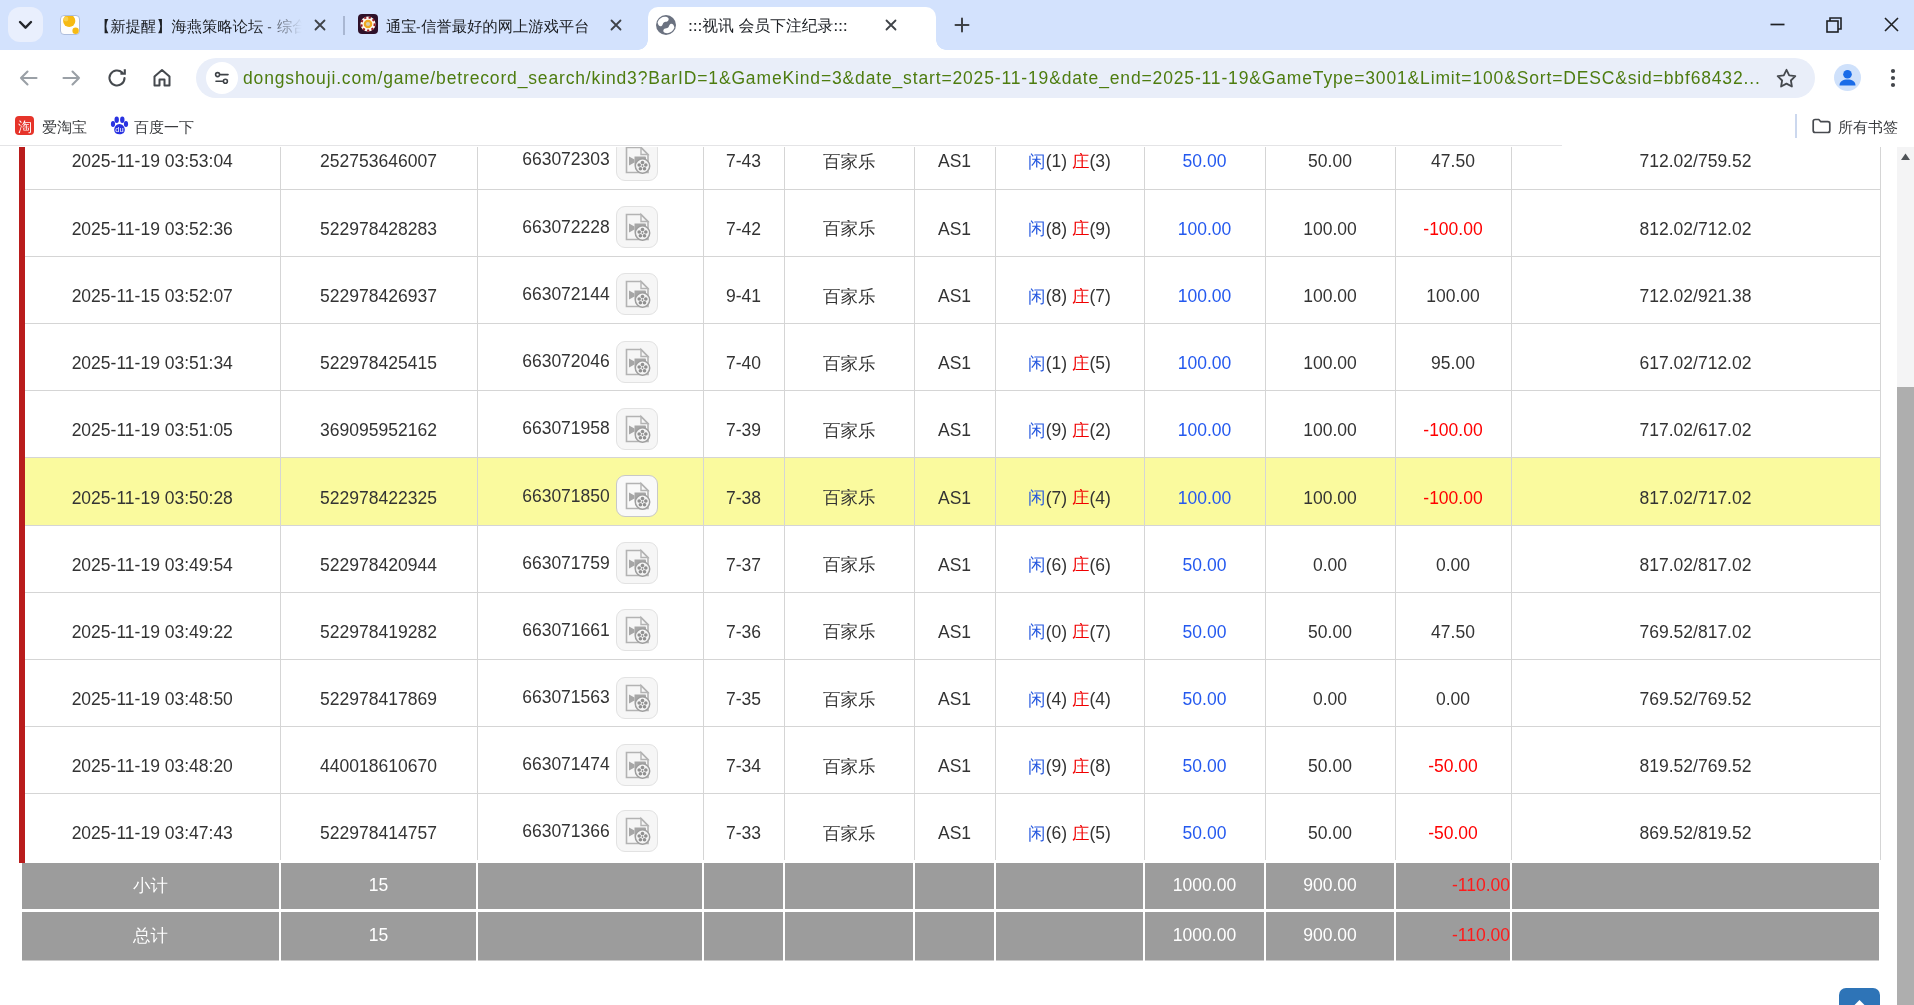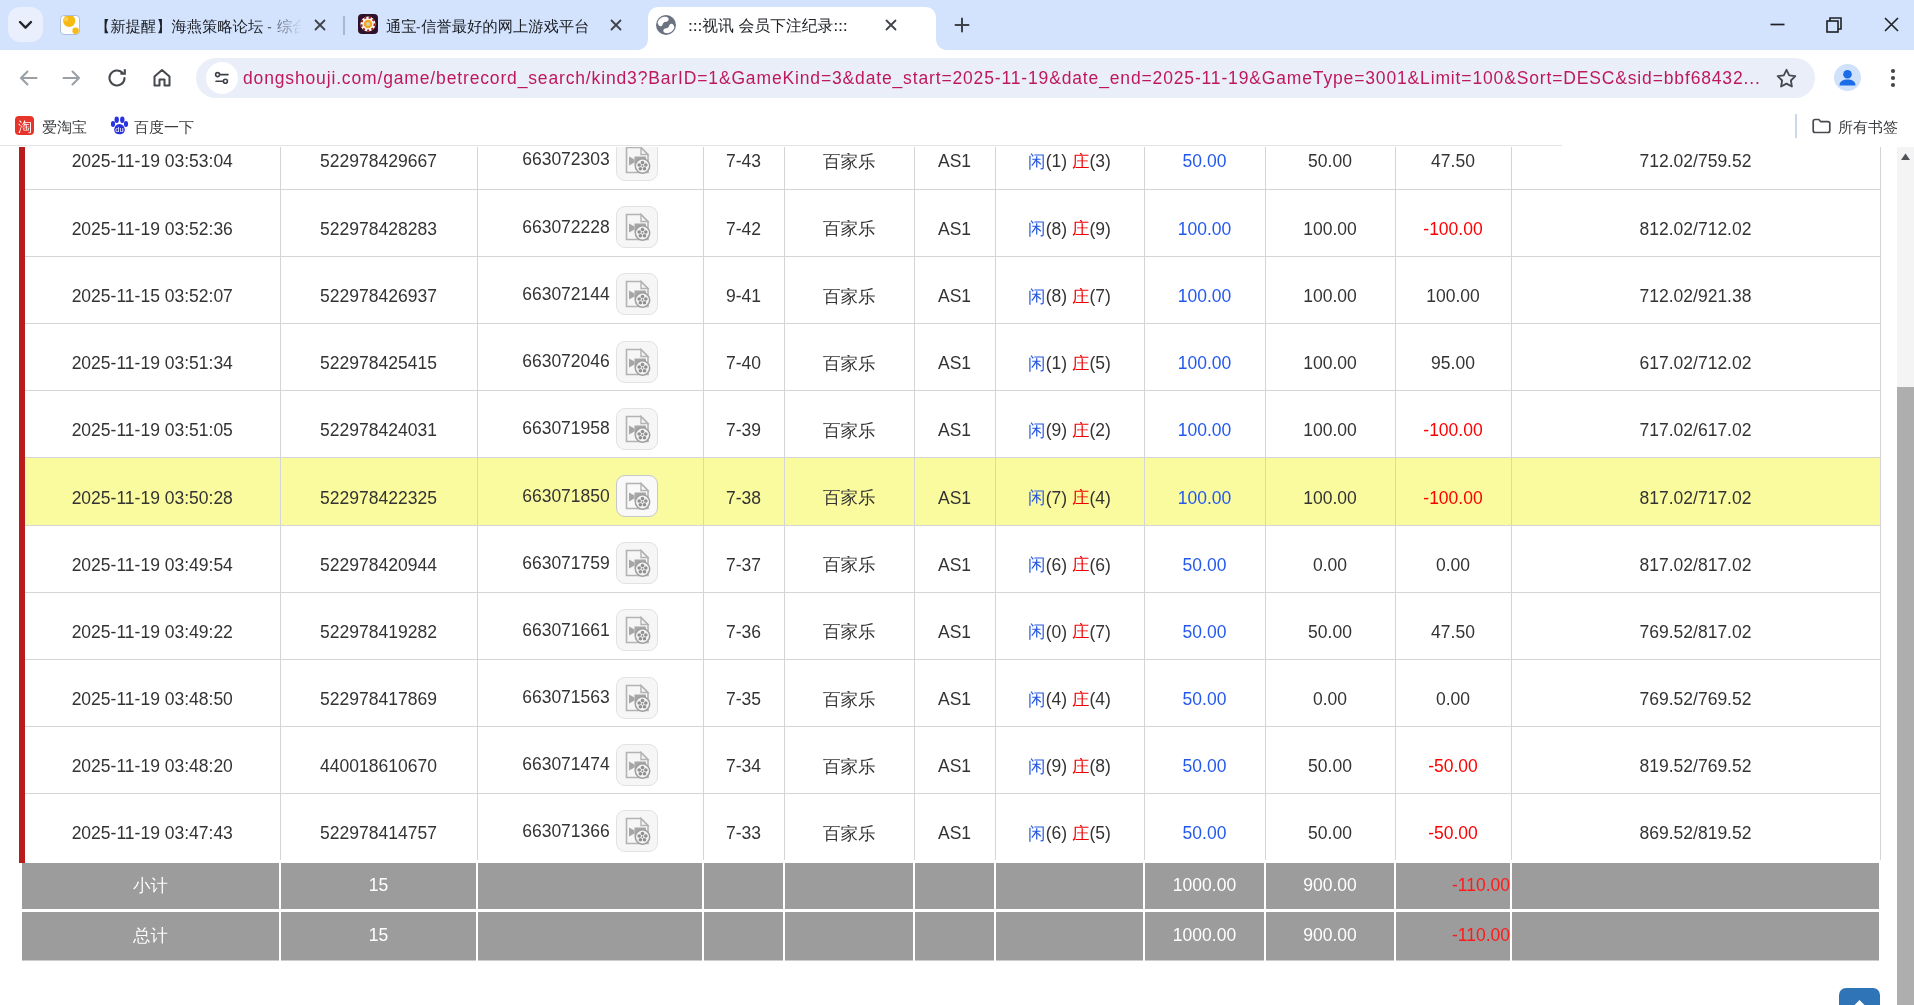--- a/index.html
+++ b/index.html
@@ -7,21 +7,21 @@
 .cjk { display:inline-block; vertical-align:-0.175em; }
 #tabstrip { position:absolute; left:0; top:0; width:1914px; height:50px; background:#d3e2fd; }
 #chev { position:absolute; left:8px; top:7px; width:35px; height:35px; border-radius:12px; background:#e9effd; }
 .tabttl { position:absolute; top:17px; height:17px; overflow:hidden; white-space:nowrap; color:#1e2126; }
 .fade1::after { content:""; position:absolute; right:0; top:0; width:38px; height:100%;
   background:linear-gradient(to right, rgba(211,226,253,0), #d3e2fd); }
 #activetab { position:absolute; left:648px; top:7px; width:288px; height:43px; background:#fff; border-radius:10px 10px 0 0; }
 .fillet { position:absolute; top:40px; width:10px; height:10px; }
 #toolbar { position:absolute; left:0; top:50px; width:1914px; height:56px; background:#fff; border-radius:8px 8px 0 0; }
 #omni { position:absolute; left:196px; top:8px; width:1619px; height:40px; border-radius:20px; background:#e9eef9; }
-#urltxt { position:absolute; left:47px; top:0; height:40px; line-height:40px; font-size:17.5px; color:#be185d; letter-spacing:0.85px; white-space:nowrap; }
+#urltxt { position:absolute; left:47px; top:0; height:40px; line-height:40px; font-size:17.5px; color:#4d7c0f; letter-spacing:0.85px; white-space:nowrap; }
 #bookbar { position:absolute; left:0; top:106px; width:1562px; height:40px; background:#fff; border-bottom:1px solid #e4e4e6; }
 .bktxt { color:#393b3e; }
 #content { position:absolute; left:0; top:147px; width:1914px; height:858px; background:#fff; overflow:hidden; }
 #bets { position:absolute; left:19px; top:-25px; width:1858px; table-layout:fixed; border-collapse:collapse; font-size:17.5px; color:#333; }
 #bets td { height:67.2px; border-bottom:1px solid #d5d5d5; border-right:1px solid #d5d5d5; text-align:center; vertical-align:middle; padding:13px 0 0 0; }
 #bets td:first-child { border-left:6px solid #b91c1c; }
 #bets b { font-weight:normal; color:#333; }
 #bets .blue { color:#2459ef; }
 #bets tr.hl td { background:#fafa9e;margin-left:12px; }
 #bets tr.sum td { background:#9c9c9c; color:#fff; border-top:3px solid #fff; border-right:2px solid #fff; border-bottom:none; height:49.5px; padding:0; }
@@ -194,21 +194,21 @@
         <col style="width:81px">
         <col style="width:149px">
         <col style="width:121px">
         <col style="width:130px">
         <col style="width:116px">
         <col style="width:369px">
       </colgroup>
 <tbody>
         <tr>
 <td>2025-11-19 03:53:04</td>
-          <td>522978429667</td>
+          <td>252753646007</td>
 <td><span class="gcell">663072303<span class="vbtn">
                 <svg width="30" height="30" viewBox="0 0 30 30">
 <path d="M4.5 2.5 H19 L26 9.5 V27.5 H4.5 Z" fill="none" stroke="#b3b3b3" stroke-width="1.6"></path>
 <path d="M19 2.5 V9.5 H26 Z" fill="none" stroke="#b3b3b3" stroke-width="1.4"></path>
 <path d="M12.5 11.5 h10.5 a1 1 0 0 1 1 1 v7 a1 1 0 0 1 -1 1 h-10.5 Z" fill="#a6a6a6"></path>
 <path d="M12.5 14.5 L7 11.5 V20.5 L12.5 17.5 Z" fill="#a6a6a6"></path>
 <circle cx="20.5" cy="21" r="7.2" fill="#f4f4f4" stroke="#9e9e9e" stroke-width="1.5"></circle>
 <circle cx="20.5" cy="17.6" r="1.8" fill="#909090"></circle>
                   <circle cx="23.8" cy="20" r="1.8" fill="#909090"></circle>
 <circle cx="22.5" cy="23.8" r="1.8" fill="#909090"></circle>
@@ -326,21 +326,21 @@
             </svg>(<b>1</b>) <svg class="cjk" style="width:17.5px;height:17.5px;color:#f00000" viewBox="0 141 1024 1024">
               <use href="#g-zhuang"></use>
             </svg>(<b>5</b>)</td>
 <td class="blue">100.00</td>
           <td>100.00</td>
           <td>95.00</td>
           <td>617.02/712.02</td>
 </tr>
         <tr>
 <td>2025-11-19 03:51:05</td>
-          <td>522978424031</td>
+          <td>369095952162</td>
 <td><span class="gcell">663071958<span class="vbtn">
                 <svg width="30" height="30" viewBox="0 0 30 30">
 <path d="M4.5 2.5 H19 L26 9.5 V27.5 H4.5 Z" fill="none" stroke="#b3b3b3" stroke-width="1.6"></path>
 <path d="M19 2.5 V9.5 H26 Z" fill="none" stroke="#b3b3b3" stroke-width="1.4"></path>
 <path d="M12.5 11.5 h10.5 a1 1 0 0 1 1 1 v7 a1 1 0 0 1 -1 1 h-10.5 Z" fill="#a6a6a6"></path>
 <path d="M12.5 14.5 L7 11.5 V20.5 L12.5 17.5 Z" fill="#a6a6a6"></path>
 <circle cx="20.5" cy="21" r="7.2" fill="#f4f4f4" stroke="#9e9e9e" stroke-width="1.5"></circle>
 <circle cx="20.5" cy="17.6" r="1.8" fill="#909090"></circle>
                   <circle cx="23.8" cy="20" r="1.8" fill="#909090"></circle>
 <circle cx="22.5" cy="23.8" r="1.8" fill="#909090"></circle>

